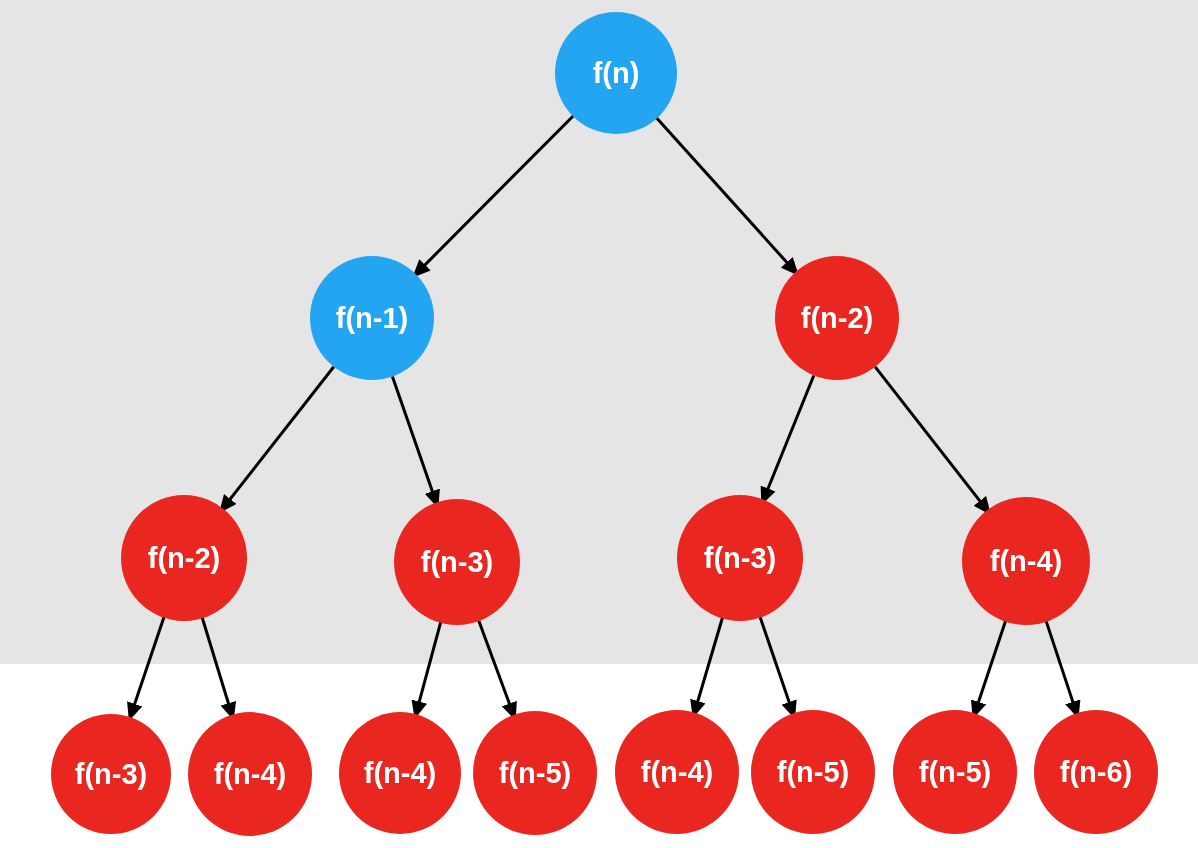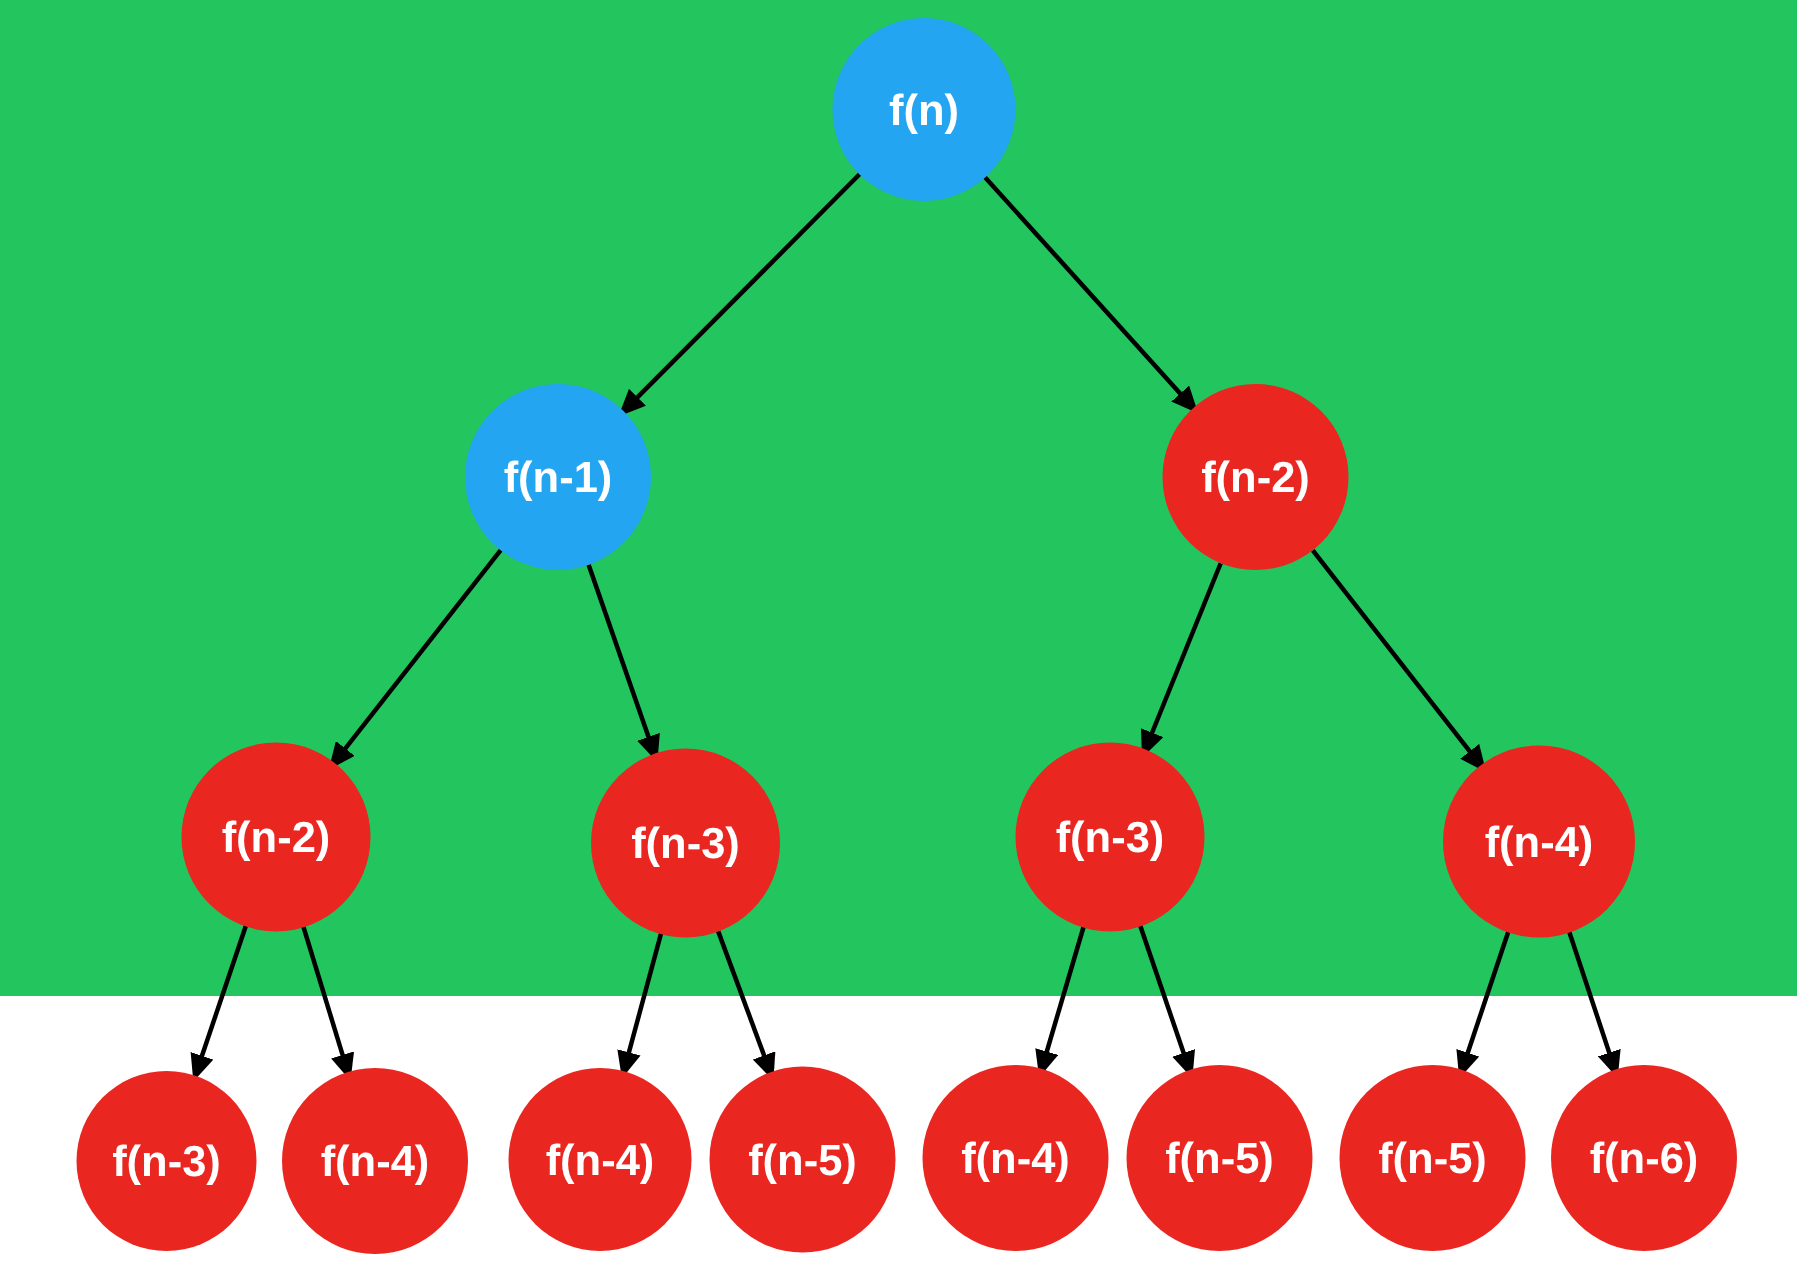--- a/index.html
+++ b/index.html
@@ -8,21 +8,21 @@
     background: #ffffff;
     width: 1198px;
     height: 848px;
     overflow: hidden;
     font-family: "Liberation Sans", sans-serif;
   }
   .stage {
     position: relative;
     width: 1198px;
     height: 664px;
-    background: #22c55e;
+    background: #e5e5e5;
   }
   .edge {
     stroke-width: 3;
     fill: none;
   }
   .node-label {
     font-family: "Liberation Sans", sans-serif;
     font-weight: 700;
     font-size: 29px;
     text-anchor: middle;

